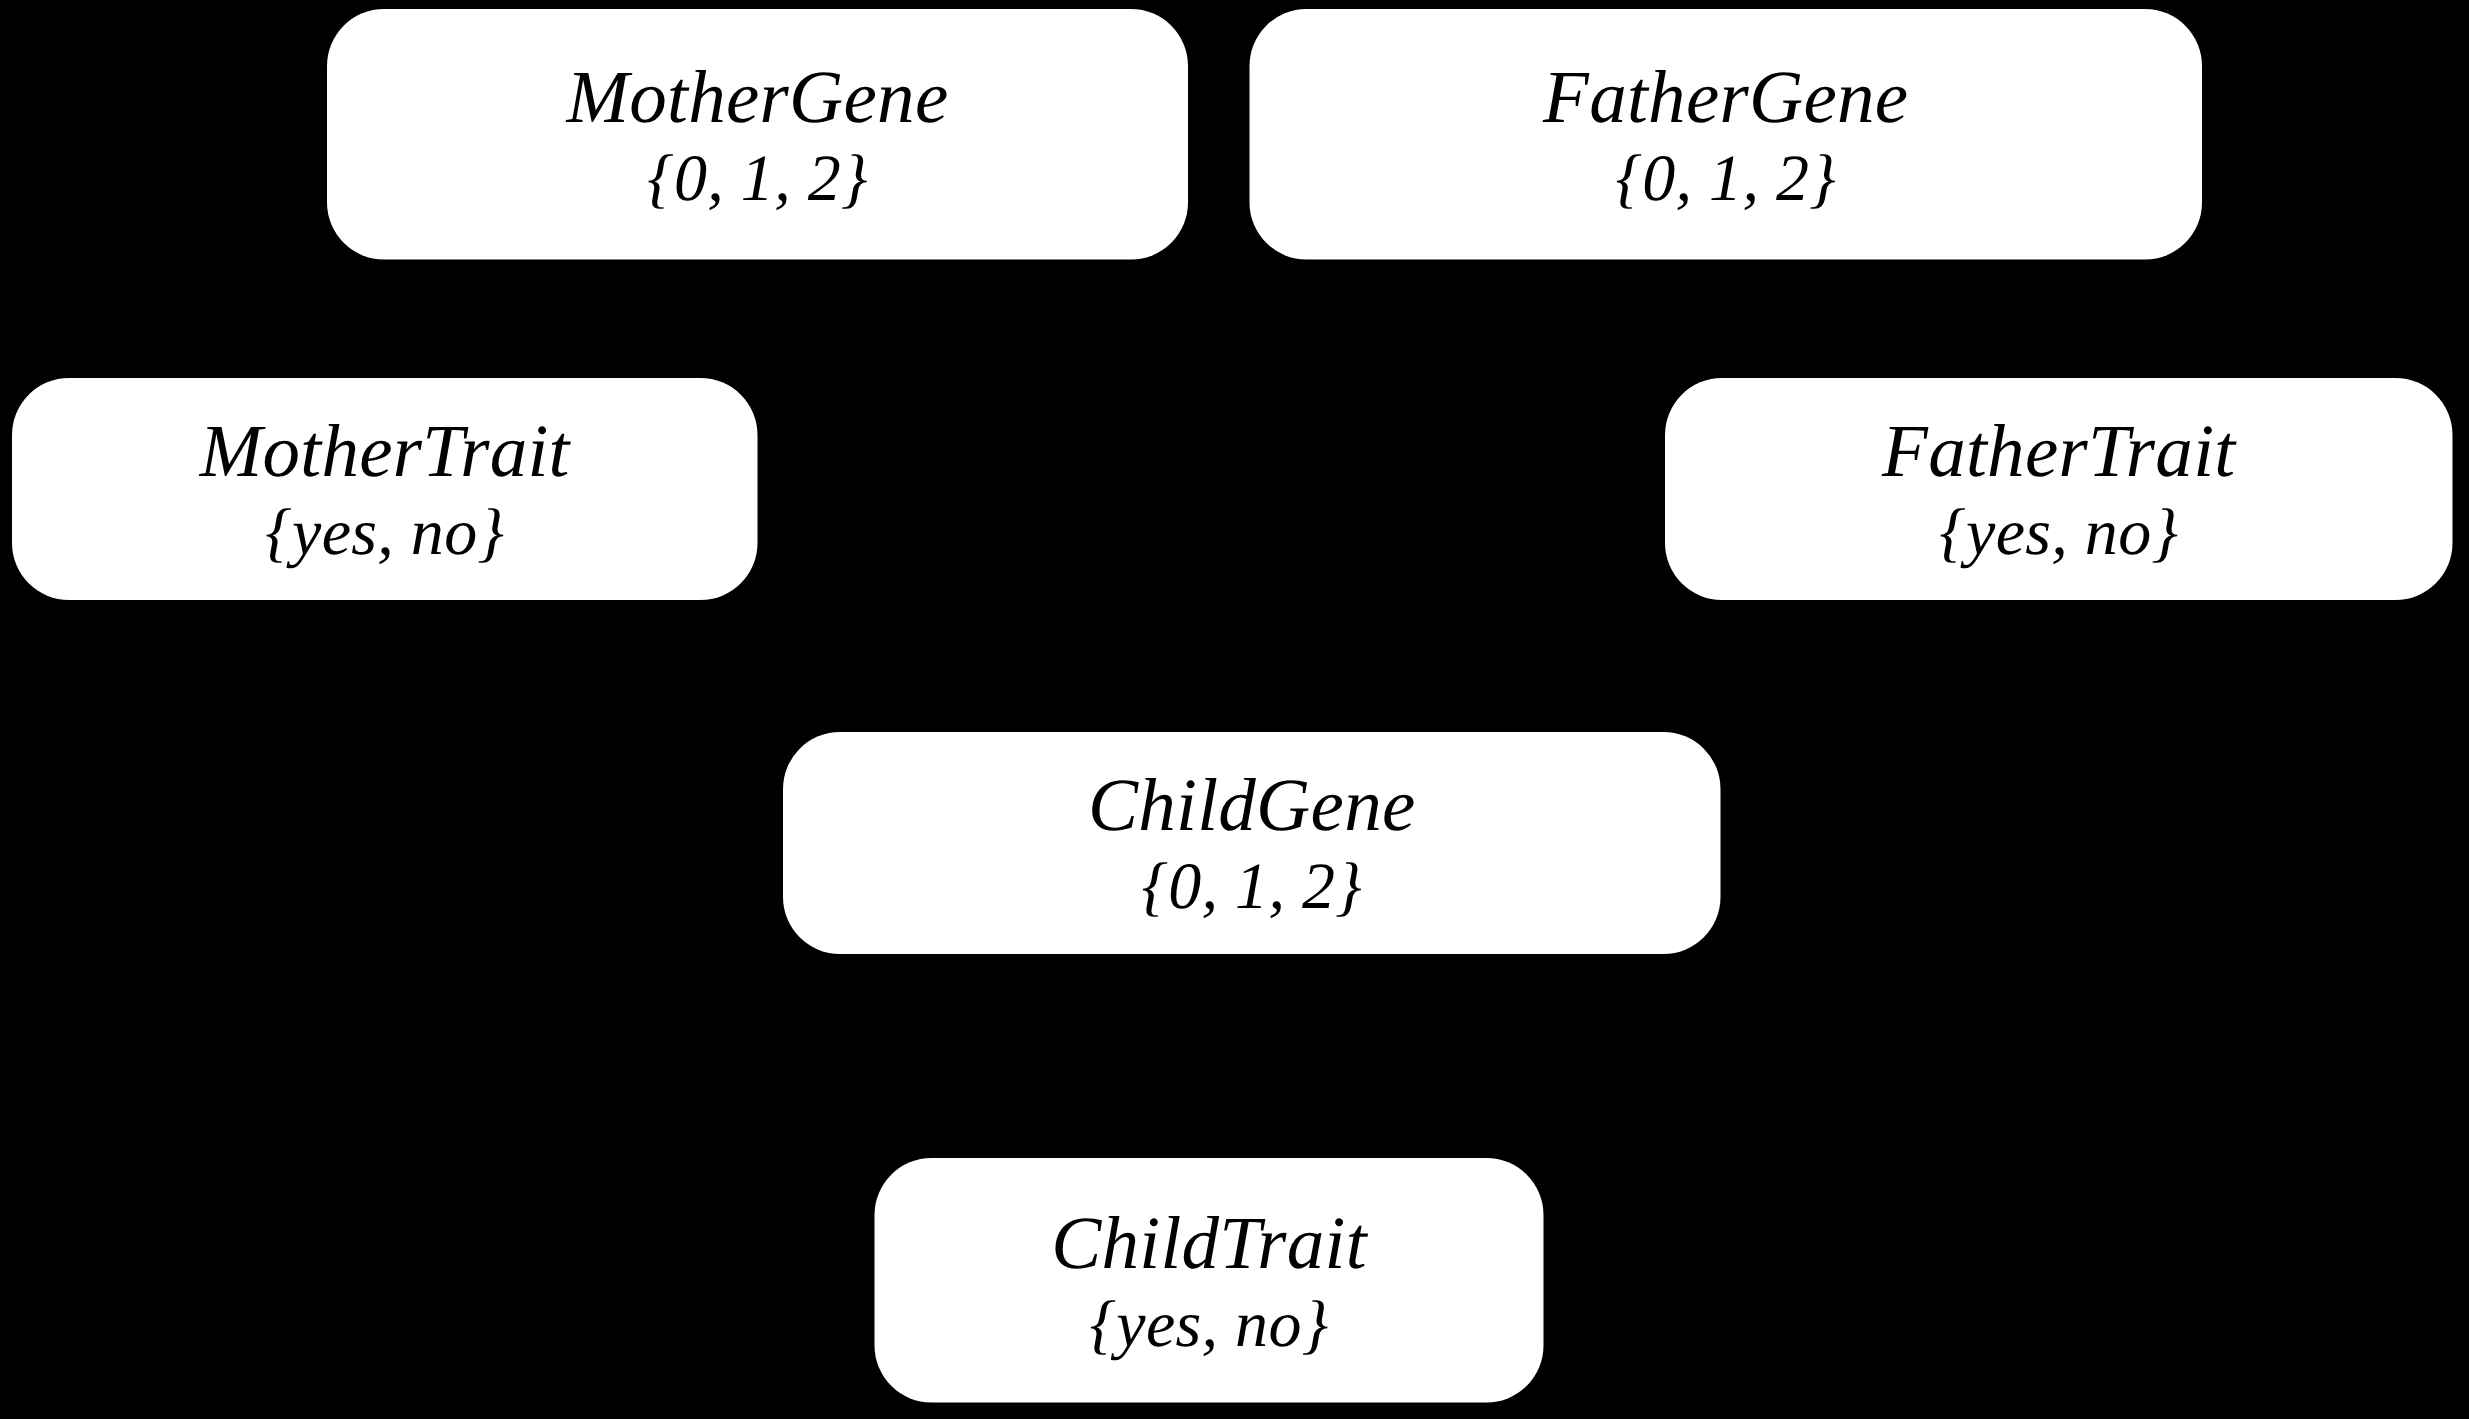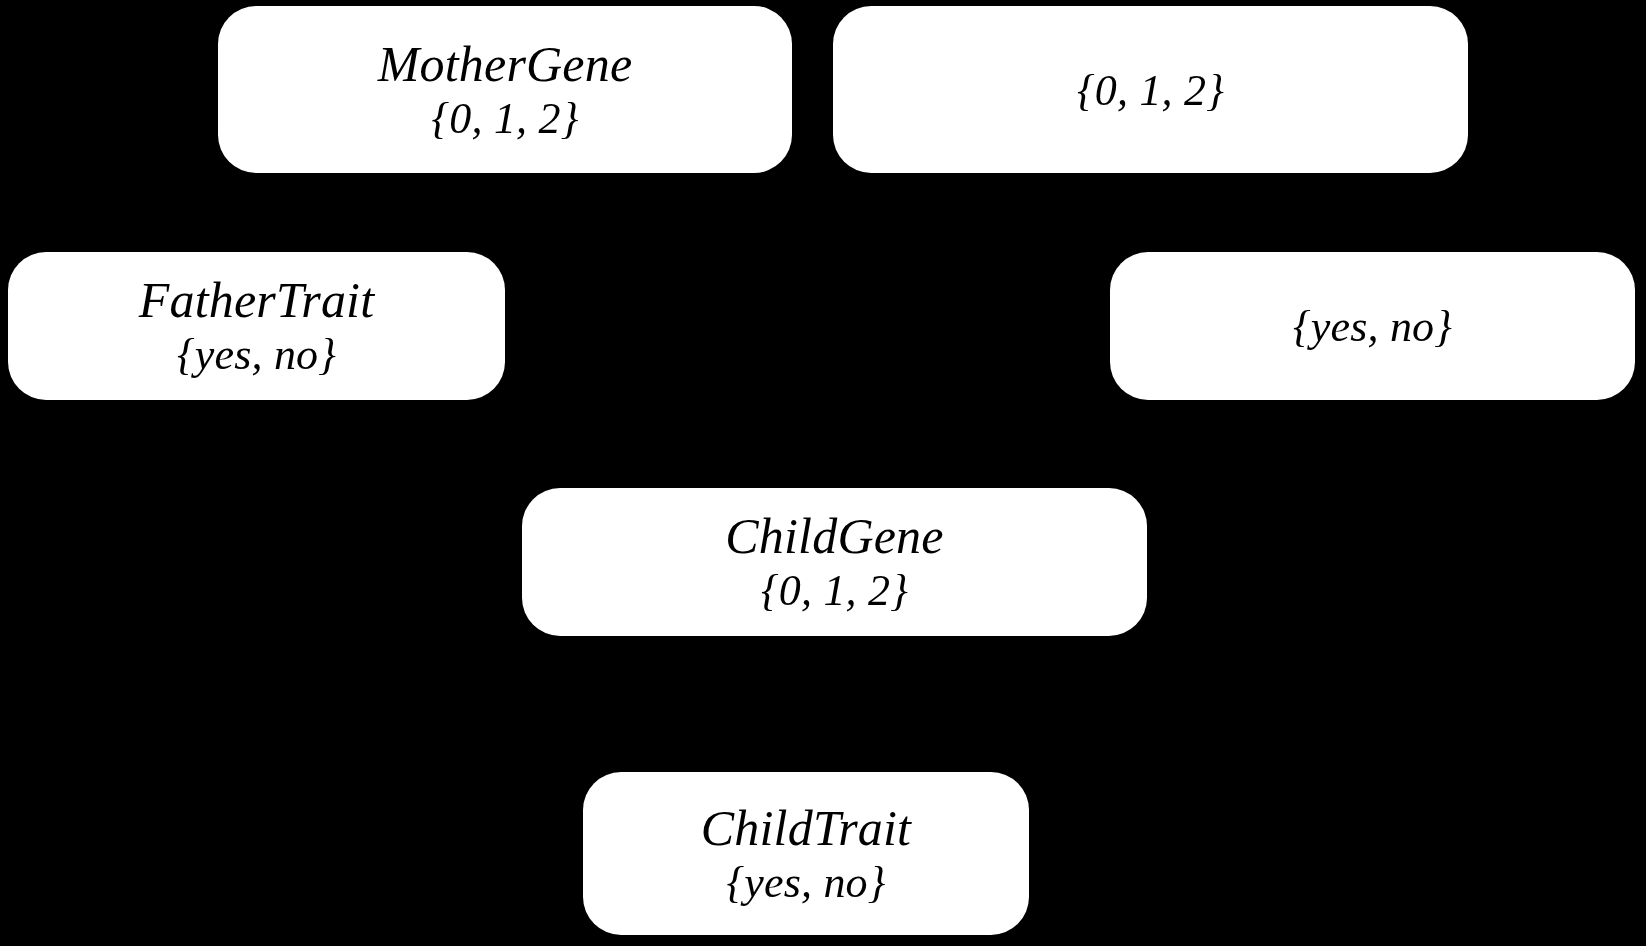--- a/index.html
+++ b/index.html
@@ -49,29 +49,31 @@
 <body>
 
 <div id="canvas" style="background: rgb(0, 0, 0);">
 
   <div class="node" id="node-0" style="left: 218px; top: 6px; width: 574px; height: 167px;">
     <div class="node-name">MotherGene</div>
     <div class="node-domain">{0, 1, 2}</div>
   </div>
 
   <div class="node" id="node-1" style="left: 833px; top: 6px; width: 635px; height: 167px;">
+    <div class="node-name">FatherGene</div>
     <div class="node-domain">{0, 1, 2}</div>
   </div>
 
   <div class="node" id="node-2" style="left: 8px; top: 252px; width: 497px; height: 148px;">
-    <div class="node-name">FatherTrait</div>
+    <div class="node-name">MotherTrait</div>
     <div class="node-domain">{yes, no}</div>
   </div>
 
   <div class="node" id="node-3" style="left: 1110px; top: 252px; width: 525px; height: 148px;">
+    <div class="node-name">FatherTrait</div>
     <div class="node-domain">{yes, no}</div>
   </div>
 
   <div class="node" id="node-4" style="left: 522px; top: 488px; width: 625px; height: 148px;">
     <div class="node-name">ChildGene</div>
     <div class="node-domain">{0, 1, 2}</div>
   </div>
 
   <div class="node" id="node-5" style="left: 583px; top: 772px; width: 446px; height: 163px; align-items: center;">
     <div class="node-name">ChildTrait</div>

